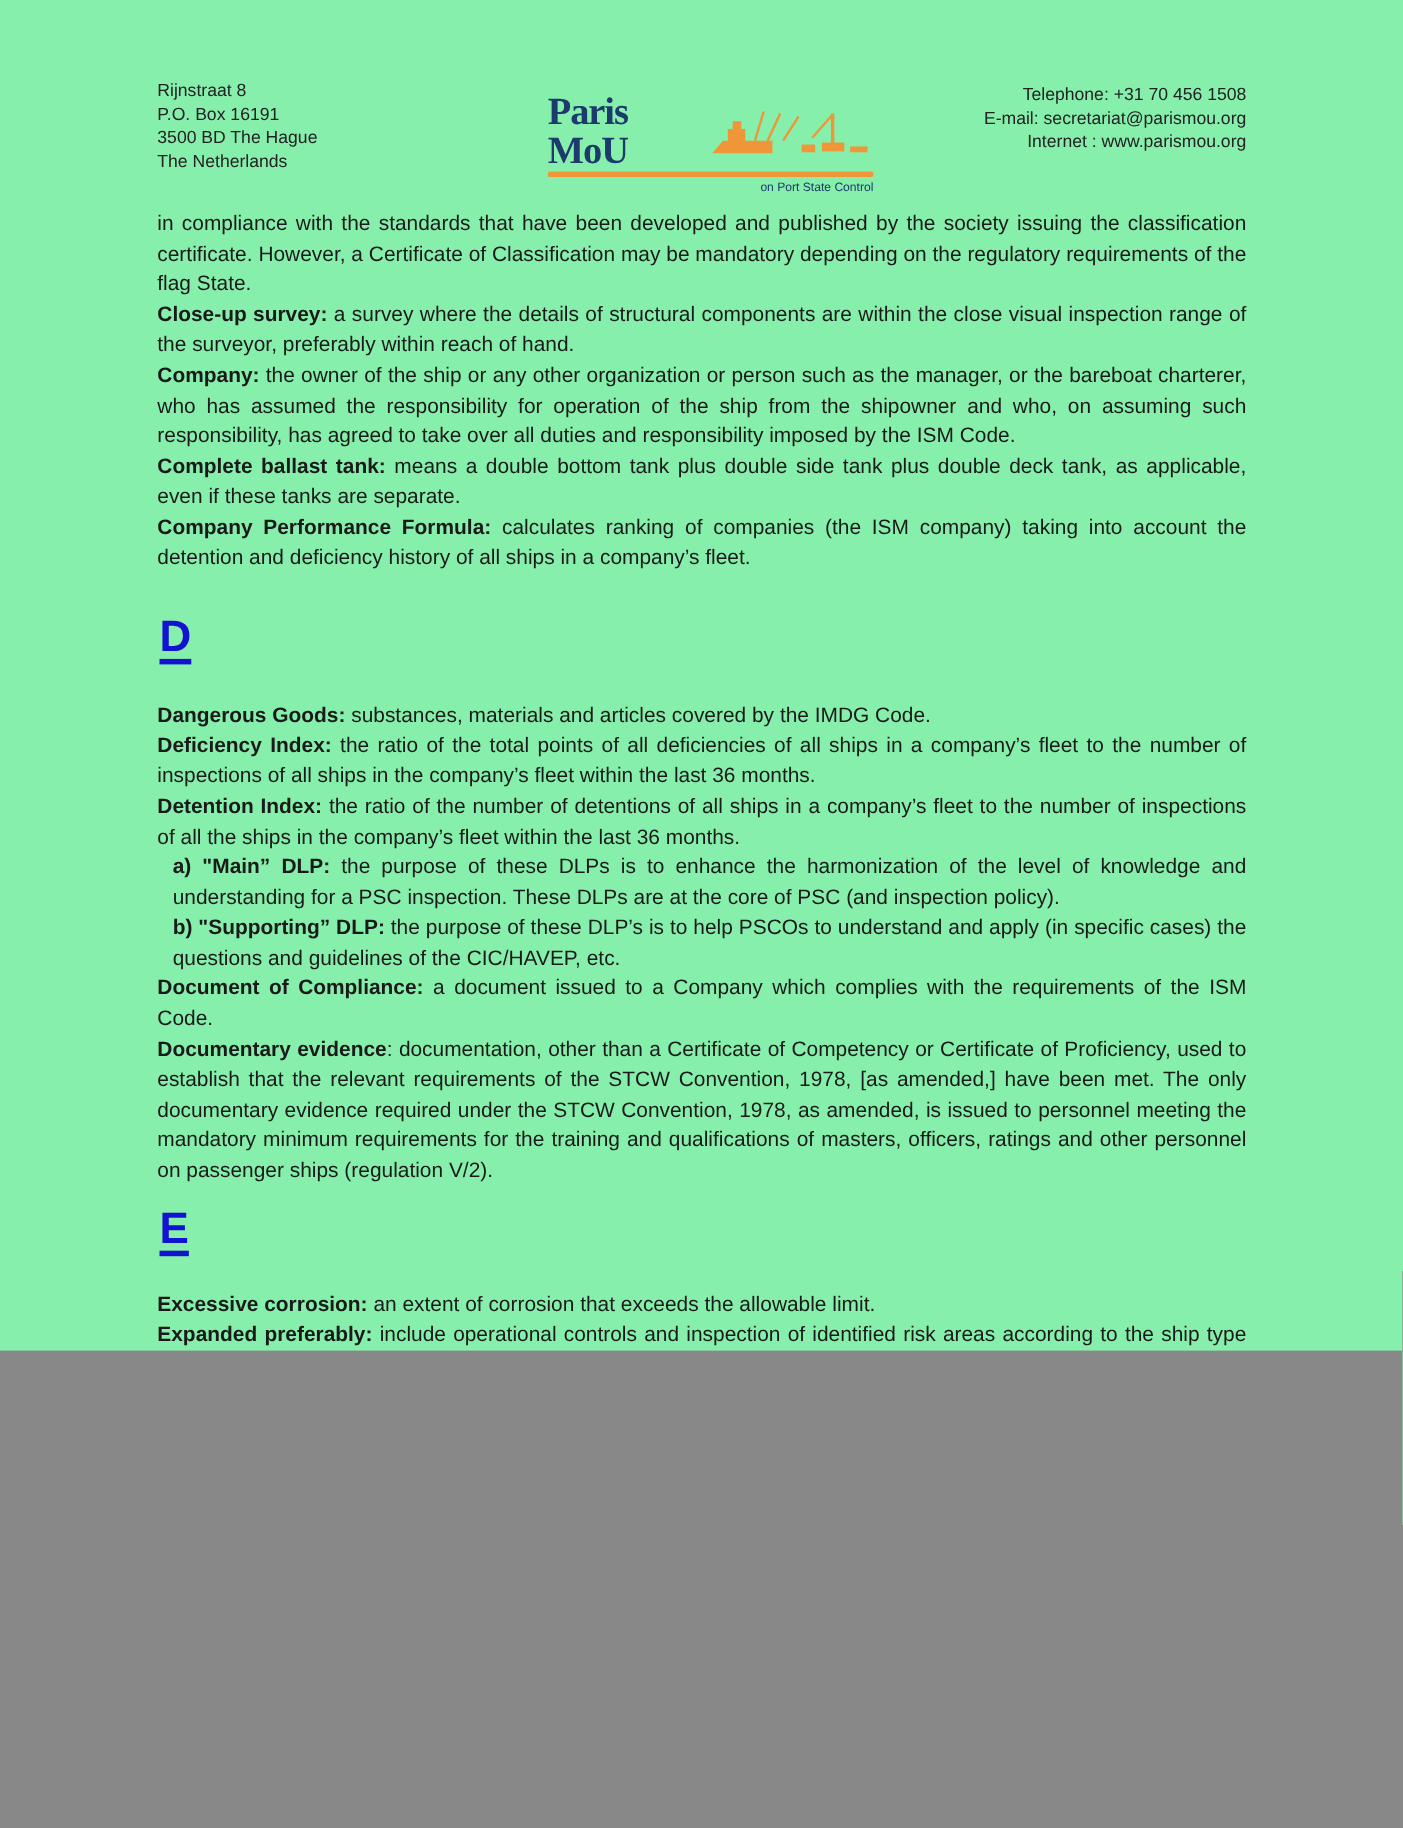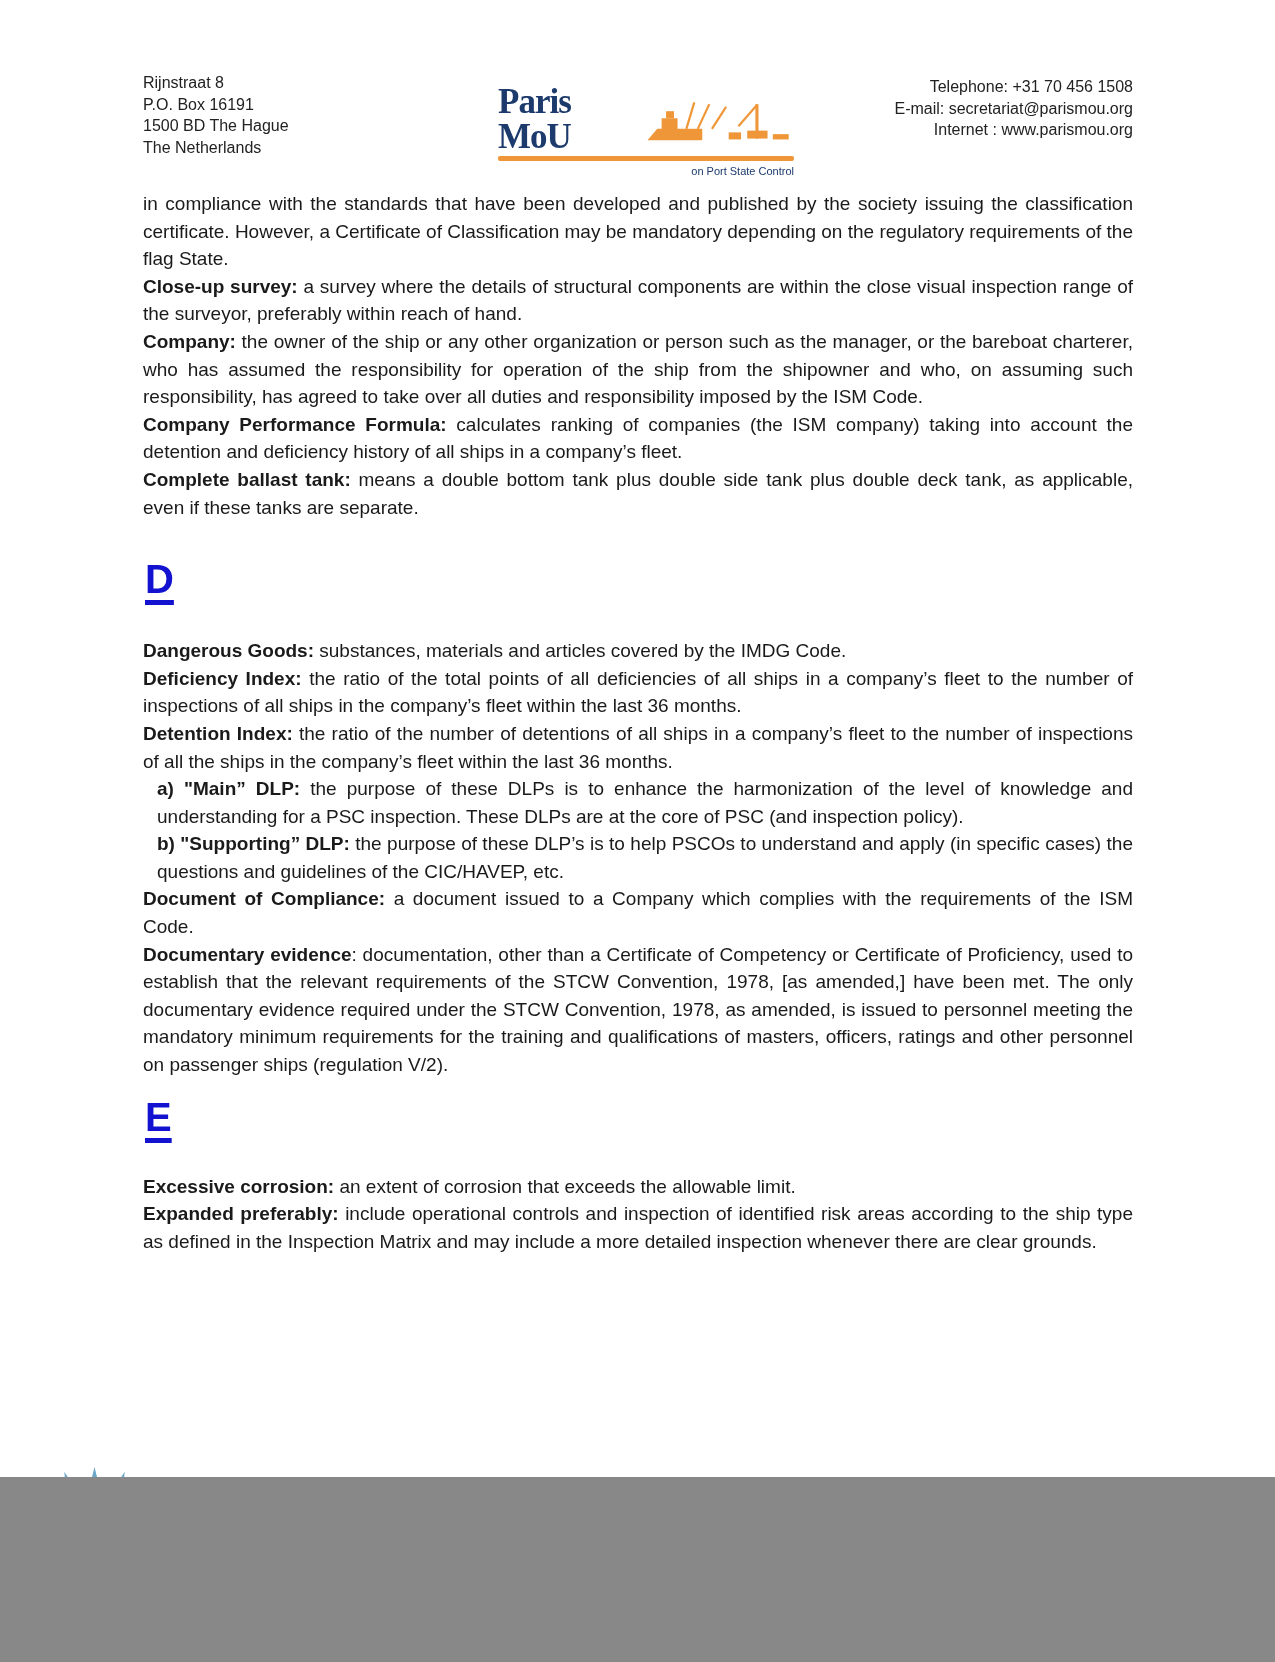--- a/index.html
+++ b/index.html
@@ -1,19 +1,19 @@
 <!DOCTYPE html>
 <html><head>
 <meta charset="utf-8">
 <style>
   * { margin:0; padding:0; box-sizing:border-box; }
   html,body { background:#888; }
   .page {
-    position:relative; width:1275px; height:1477px; margin:0 auto;
-    background:#ffffff; overflow:hidden;
+    position:relative; width:1275px; height:1228px; margin:0 auto;
+    background:#86efac; overflow:hidden;
     font-family:"Liberation Sans", sans-serif; color:#1a1a1a;
   }
 
   
   .address { position:absolute; left:143px; top:72px; font-size:16px; line-height:21.5px; color:#222; }
   .contact { position:absolute; right:142px; top:76px; font-size:16px; line-height:21.5px; color:#222; text-align:right; }
 
   .logo { position:absolute; left:498px; top:84px; width:296px; }
   .logo-row { display:flex; align-items:flex-end; gap:8px;font-family:Liberation Serif, serif; }
   .logo-title { font-weight:bold; font-size:35px; line-height:1; color:#1c3a6b; letter-spacing:-1px; }
@@ -55,21 +55,21 @@
                font-size:21px; font-weight:bold; font-style:italic; color:#1c2840; }
 </style>
 </head>
 <body>
 
 <div class="page">
 
   <div class="address">
     <div>Rijnstraat 8</div>
     <div>P.O.  Box 16191</div>
-    <div>1500 BD The Hague</div>
+    <div>3500 BD The Hague</div>
     <div>The Netherlands</div>
   </div>
 
   <div class="logo">
     <div class="logo-row">
       <span class="logo-title">Paris MoU</span>
       <span>
         <svg width="150" height="52" viewBox="0 0 170 55" xmlns="http://www.w3.org/2000/svg" aria-hidden="true">
           <g fill="#ef9738" stroke="#ef9738">
             <polygon points="4,46 15,33 66,33 66,46" stroke="none"></polygon>
@@ -94,22 +94,22 @@
   <div class="contact">
     <div>Telephone: +31 70 456 1508</div>
     <div>E-mail: secretariat@parismou.org</div>
     <div>Internet : www.parismou.org</div>
   </div>
 
   <div class="body-content">
     <p><b></b><span>in compliance with the standards that have been developed and published by the society issuing the classification certificate. However, a Certificate of Classification may be mandatory depending on the regulatory requirements of the flag State.</span></p>
     <p><b>Close-up survey:</b><span>  a survey where the details of structural components are within the close visual inspection range of the surveyor, preferably within reach of hand.</span></p>
     <p><b>Company:</b><span>  the owner of the ship or any other organization or person such as the manager, or the bareboat charterer, who has assumed the responsibility for operation of the ship from the shipowner and who, on assuming such responsibility, has agreed to take over all duties and responsibility imposed by the ISM Code.</span></p>
+    <p><b>Complete ballast tank:</b><span> means a double bottom tank plus double side tank plus double deck tank, as applicable, even if these tanks are separate.</span></p>
     <p><b>Company Performance Formula:</b><span> calculates ranking of companies (the ISM company) taking into account the detention and deficiency history of all ships in a company’s fleet.</span></p>
-    <p><b>Complete ballast tank:</b><span> means a double bottom tank plus double side tank plus double deck tank, as applicable, even if these tanks are separate.</span></p>
 
     <h2 class="letter">D</h2>
 
     <p><b>Dangerous Goods:</b><span>  substances, materials and articles covered by the IMDG Code.</span></p>
     <p><b>Deficiency Index:</b><span> the ratio of the total points of all deficiencies of all ships in a company’s fleet to the number of inspections of all ships in the company’s fleet within the last 36 months.</span></p>
     <p><b>Detention Index:</b><span> the ratio of the number of detentions  of all ships in a company’s fleet to the number of inspections of all the ships in the company’s fleet within the last 36 months.</span></p>
     <p class="sub"><b>a) "Main” DLP:</b><span> the purpose of these DLPs is to enhance the harmonization of the level of knowledge and understanding for a PSC inspection. These DLPs are at the core of PSC (and inspection policy).</span></p>
     <p class="sub"><b>b) "Supporting” DLP:</b><span> the purpose of these DLP’s is to help PSCOs to understand and apply (in specific cases) the questions and guidelines of the CIC/HAVEP, etc.</span></p>
     <p><b>Document of Compliance:</b><span> a document issued to a Company which complies with the requirements of the ISM Code.</span></p>
     <p><b>Documentary evidence</b><span>: documentation, other than a Certificate of Competency or Certificate of Proficiency, used to establish that the relevant requirements of the STCW Convention, 1978, [as amended,] have been met. The only documentary evidence required under the STCW Convention, 1978, as amended, is issued to personnel meeting the mandatory minimum requirements for the training and qualifications of masters, officers, ratings and other personnel on passenger ships (regulation V/2).</span></p>

